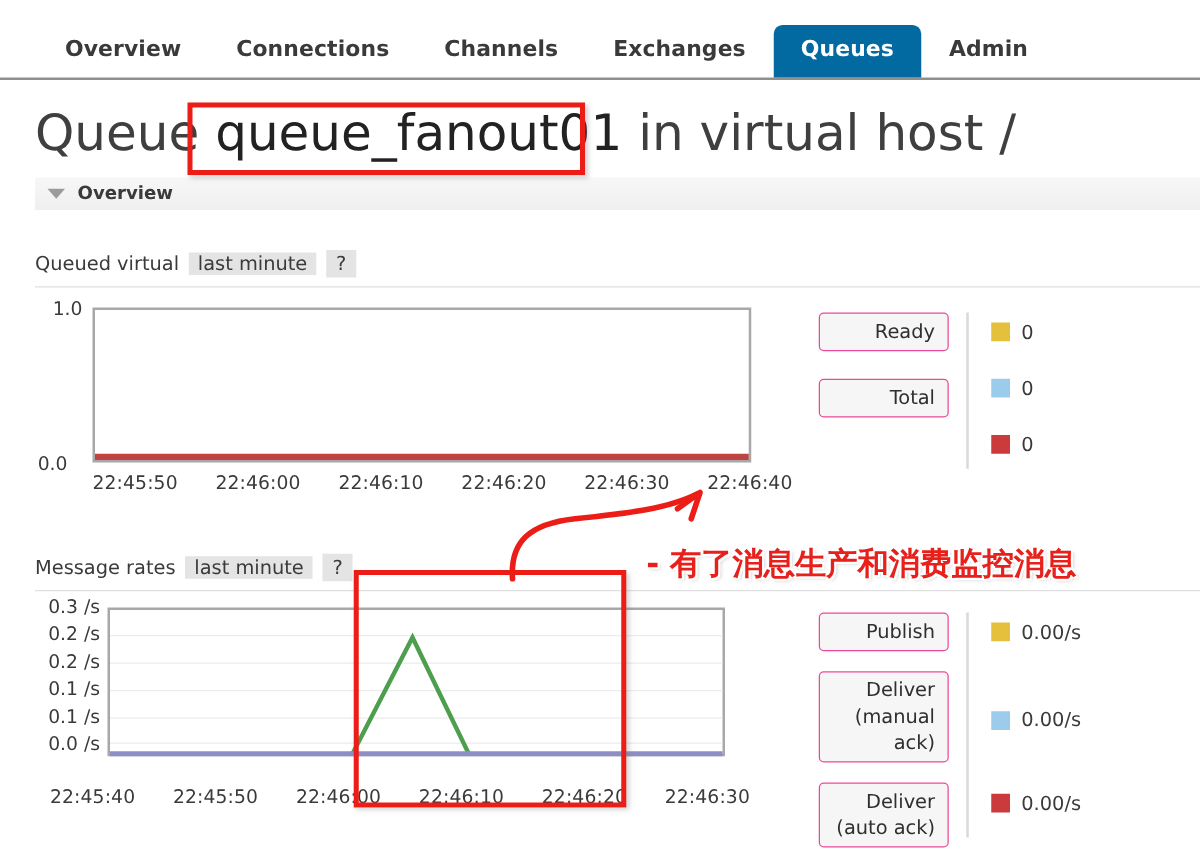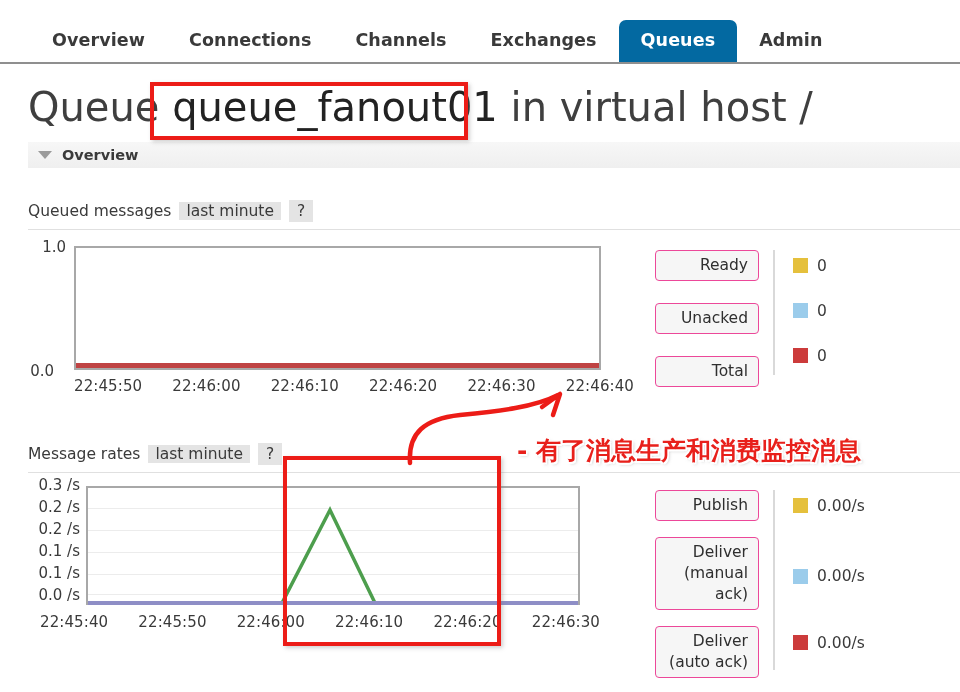--- a/index.html
+++ b/index.html
@@ -256,21 +256,21 @@
   <span>in virtual host /</span>
 </div>
 
 <div id="overview-section">
   <span class="tri"></span>
   <span class="sect-label">Overview</span>
 </div>
 
 <div class="chart-block" style="left:28px; top:200px;">
   <div class="chart-head">
-    <span class="title">Queued messages</span>
+    <span class="title">Queued virtual</span>
     <span class="period">last minute</span>
     <span class="qmark">?</span>
   </div>
   <div class="chart-head-rule" style="margin-top:6px;"></div>
 
   <div class="plot-row" style="margin-top:16px;">
     <div class="ylabels" style="width:46px; height:124px; position:relative;">
       <div style="position:absolute; right:8px; top:-8px;">1.0</div>
       <div style="position:absolute; right:20px; bottom:-10px;">0.0</div>
     </div>
@@ -285,21 +285,20 @@
     <span>22:46:10</span>
     <span>22:46:20</span>
     <span>22:46:30</span>
     <span>22:46:40</span>
   </div>
 </div>
 
 <div class="legend" style="left:655px; top:250px; height:125px;">
   <div class="legend-labels">
     <div class="leg-btn" style="margin-bottom:22px;">Ready</div>
-    <div class="leg-btn" style="margin-bottom:22px;">Unacked</div>
     <div class="leg-btn">Total</div>
   </div>
   <div class="legend-divider"></div>
   <div class="legend-values">
     <div class="leg-val" style="height:31px; margin-bottom:14px;">
       <span class="swatch" style="background:#e5c03c;"></span>
       <span>0</span>
     </div>
     <div class="leg-val" style="height:31px; margin-bottom:14px;">
       <span class="swatch" style="background:#9bcceb;"></span>
@@ -335,21 +334,21 @@
       <div class="gridline" style="top:64px;"></div>
       <div class="gridline" style="top:86px;"></div>
       <div class="gridline" style="top:106px;"></div>
       <svg width="490" height="115" viewBox="0 0 490 115" style="position:absolute; left:0; top:0;">
         <polyline points="194,115 242,22 287,115" fill="none" stroke="#4d9e4d" stroke-width="3.5"></polyline>
       </svg>
       <div class="baseline-blue"></div>
     </div>
   </div>
 
-  <div class="xlabels" style="margin-left:12px; margin-top:8px; width:560px; display:flex; justify-content:space-between;">
+  <div class="xlabels" style="margin-left:12px; margin-top:23px; width:560px; display:flex; justify-content:space-between;">
     <span>22:45:40</span>
     <span>22:45:50</span>
     <span>22:46:00</span>
     <span>22:46:10</span>
     <span>22:46:20</span>
     <span>22:46:30</span>
   </div>
 </div>
 
 <div class="legend" style="left:655px; top:490px; height:180px;">

